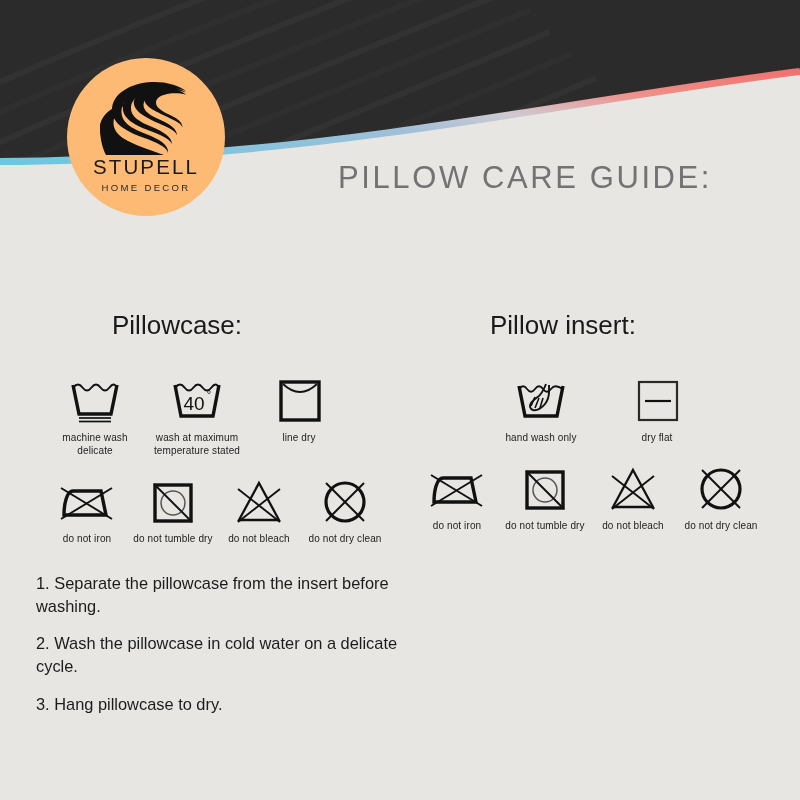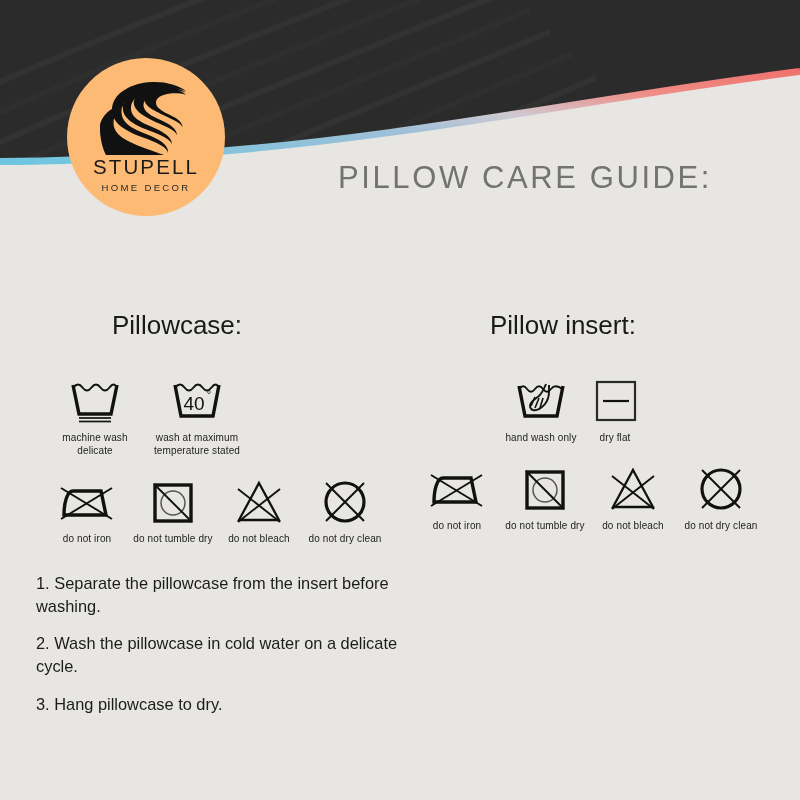--- a/index.html
+++ b/index.html
@@ -49,21 +49,21 @@
     font-size:26px; font-weight:400; color:#1a1a1a; line-height:1;
     margin-bottom:34px; white-space:nowrap;
   }
   #col-left  .col-heading { padding-left:76px; }
   #col-right .col-heading { padding-left:78px; }
 
   
   .sym-row { display:flex; }
   #col-left  .sym-row.row1 { padding-left:22px; gap:28px; }
   #col-left  .sym-row.row2 { padding-left:14px; gap:12px; margin-top:16px; }
-  #col-right .sym-row.row1 { padding-left:92px; }
+  #col-right .sym-row.row1 { padding-left:92px; gap:42px; }
   #col-right .sym-row.row2 { padding-left:8px;  gap:14px; margin-top:16px; }
 
   .sym { display:flex; flex-direction:column; align-items:center; width:74px; }
   .sym-glyph { height:52px; display:flex; align-items:flex-end; justify-content:center; }
   .sym-cap {
     margin-top:7px; font-size:10px; line-height:1.32; text-align:center;
     color:#1d1d1d; letter-spacing:.12px; width:84px;
   }
   .sym-cap.wide { width:92px; }
 
@@ -172,20 +172,29 @@
           <path d="M6 9 L12 40 L44 40 L50 9" fill="none" stroke="#111" stroke-width="3.4"></path>
           <path d="M6.5 11.5 Q11 5.5 15.5 11.5 T24.5 11.5 T33.5 11.5 T42.5 11.5 T49.5 11.5" fill="none" stroke="#111" stroke-width="2"></path>
           <text x="25" y="34" font-family="Liberation Sans, sans-serif" font-size="19" text-anchor="middle" fill="#111">40</text>
           <text x="40" y="22" font-family="Liberation Sans, sans-serif" font-size="11" text-anchor="middle" fill="#111">°</text>
         </svg>
       </div>
       <div class="sym-cap wide">wash at maximum
 temperature stated</div>
     </div>
 
+    <div class="sym">
+      <div class="sym-glyph">
+        <svg width="52" height="48" viewBox="0 0 52 48">
+          <rect x="8" y="6" width="38" height="38" fill="none" stroke="#111" stroke-width="3.4"></rect>
+          <path d="M10 8 Q27 24 44 8" fill="none" stroke="#111" stroke-width="1.8"></path>
+        </svg>
+      </div>
+      <div class="sym-cap">line dry</div>
+    </div>
   </div>
 
   <div class="sym-row row2">
 
     <div class="sym">
       <div class="sym-glyph">
         <svg width="60" height="48" viewBox="0 0 60 48">
           <path d="M7 38 L49 38 L44 14 L16 14 C10 14 7 26 7 38 Z" fill="none" stroke="#111" stroke-width="3.4" stroke-linejoin="miter"></path>
           <line x1="4" y1="11" x2="55" y2="42" stroke="#111" stroke-width="1.9"></line>
           <line x1="55" y1="11" x2="4" y2="42" stroke="#111" stroke-width="1.9"></line>

